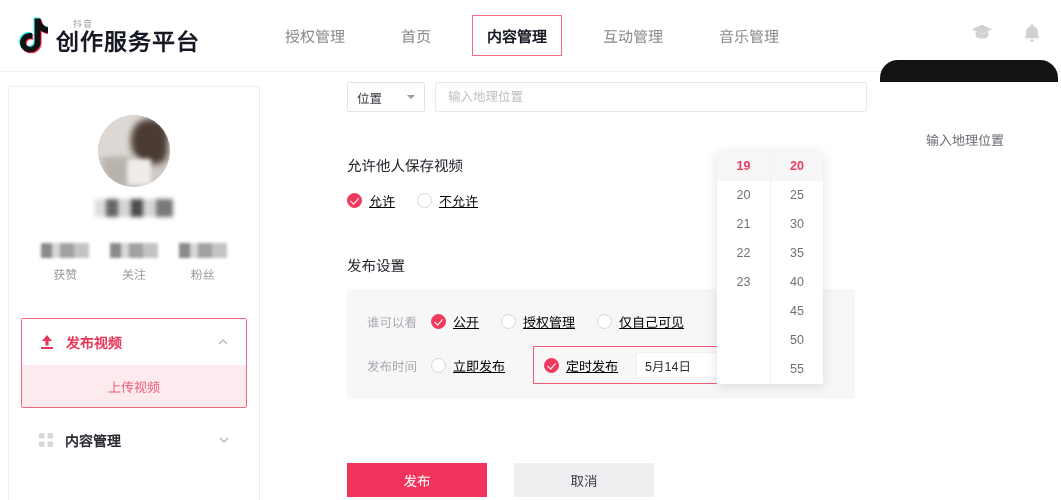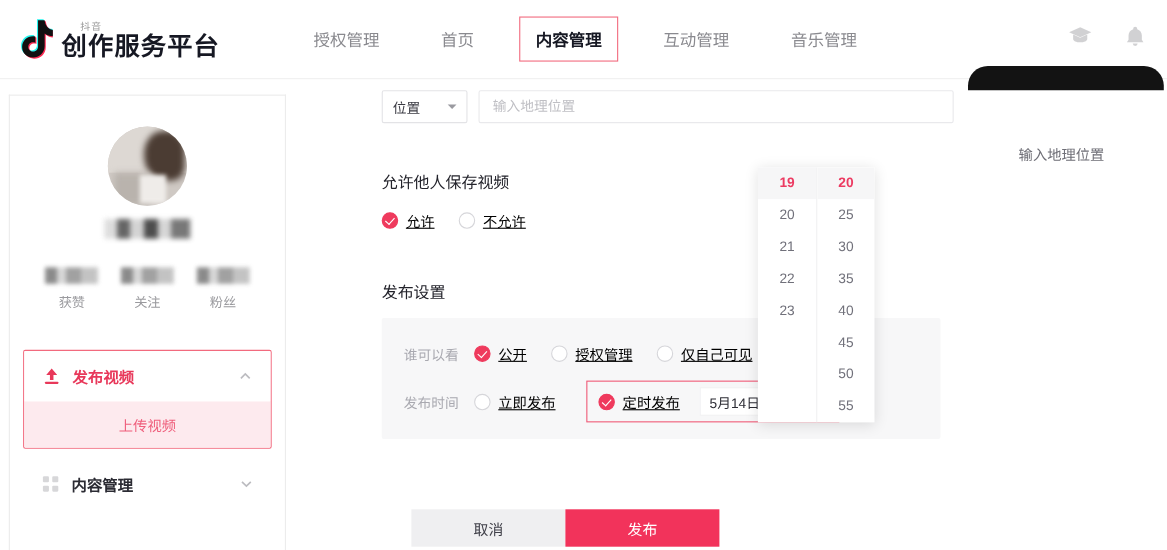--- a/index.html
+++ b/index.html
@@ -153,21 +153,21 @@
   .date-field {
     display: flex; align-items: center; justify-content: space-between;
     width: 118px; height: 26px; background: #fff; border: 1px solid #f0f0f2;
     margin-left: 8px; padding: 0 8px;
   }
   .date-field span { font-size: 12.5px; color: #2c2c34; }
   .cal-icon { width: 13px; height: 13px; opacity: .35; }
 
   
   .time-picker {
-    position: absolute; left: 689px; top: 152px; width: 106px; height: 232px;
+    position: absolute; left: 717px; top: 152px; width: 106px; height: 232px;
     background: #fff; box-shadow: 0 2px 12px rgba(0,0,0,.12);
     display: flex; z-index: 20; overflow: hidden;
   }
   .tp-col { width: 53px; height: 100%; overflow: hidden; }
   .tp-col + .tp-col { border-left: 1px solid #f0f0f2; }
   .tp-cell {
     height: 29px; line-height: 29px; text-align: center;
     font-size: 12.5px; color: #70707a; cursor: pointer;
   }
   .tp-cell.sel { color: #ec3b62; font-weight: bold; background: #f6f6f7; }
@@ -390,22 +390,22 @@
       <div class="tp-cell">30</div>
       <div class="tp-cell">35</div>
       <div class="tp-cell">40</div>
       <div class="tp-cell">45</div>
       <div class="tp-cell">50</div>
       <div class="tp-cell">55</div>
     </div>
   </div>
 
   <div class="btn-row">
+    <button class="btn btn-primary">发布</button>
     <button class="btn btn-secondary">取消</button>
-    <button class="btn btn-primary">发布</button>
   </div>
 
   <div class="preview">
     <div class="phone-top"></div>
     <div class="preview-label">输入地理位置</div>
   </div>
 
 </div>
 
 </body></html>

